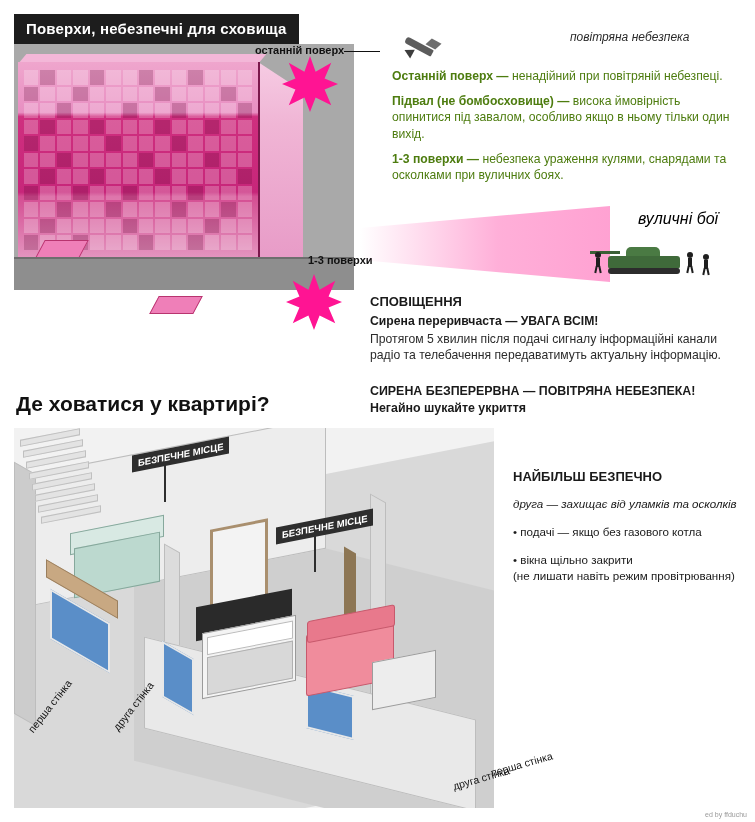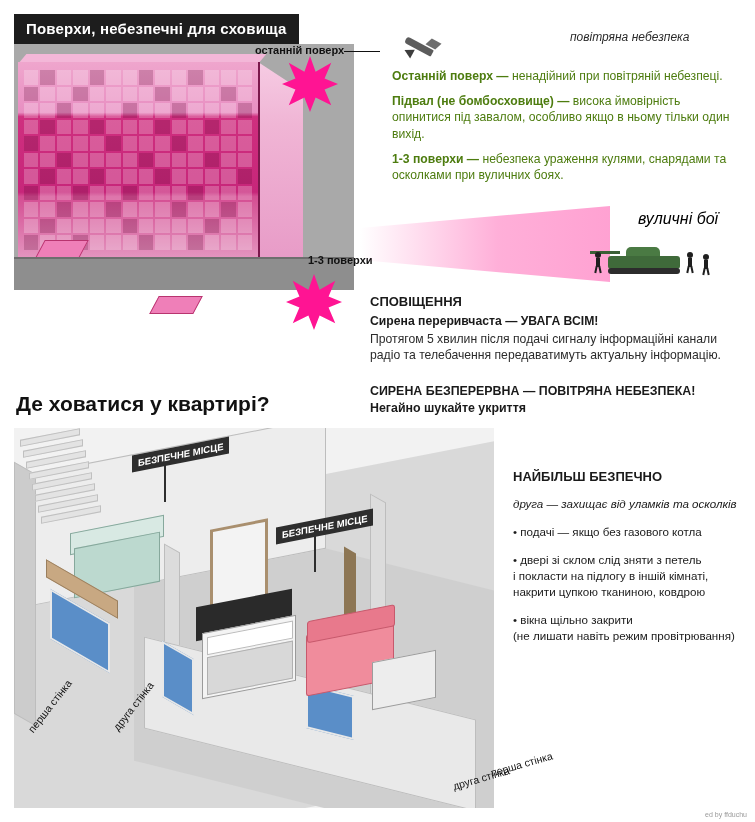--- a/index.html
+++ b/index.html
@@ -747,25 +747,20 @@
   <div class="hdr">НАЙБІЛЬШ БЕЗПЕЧНО</div>
 
   <div class="bullet">
     <span class="it">друга — захищає від уламків та осколків</span>
   </div>
 
   <div class="bullet">
     <span class="lead">• подачі — якщо без газового котла</span>
   </div>
 
-  <div class="bullet">
-    <span class="lead">• двері зі склом слід зняти з петель</span>
-    <span>і покласти на підлогу в іншій кімнаті,</span><br>
-    <span>накрити цупкою тканиною, ковдрою</span>
-  </div>
 
   <div class="bullet">
     <span class="lead">• вікна щільно закрити</span>
     <span>(не лишати навіть режим провітрювання)</span>
   </div>
 </div>
 
 <div class="credit">ed by ffduchu</div>
 
 </body></html>

